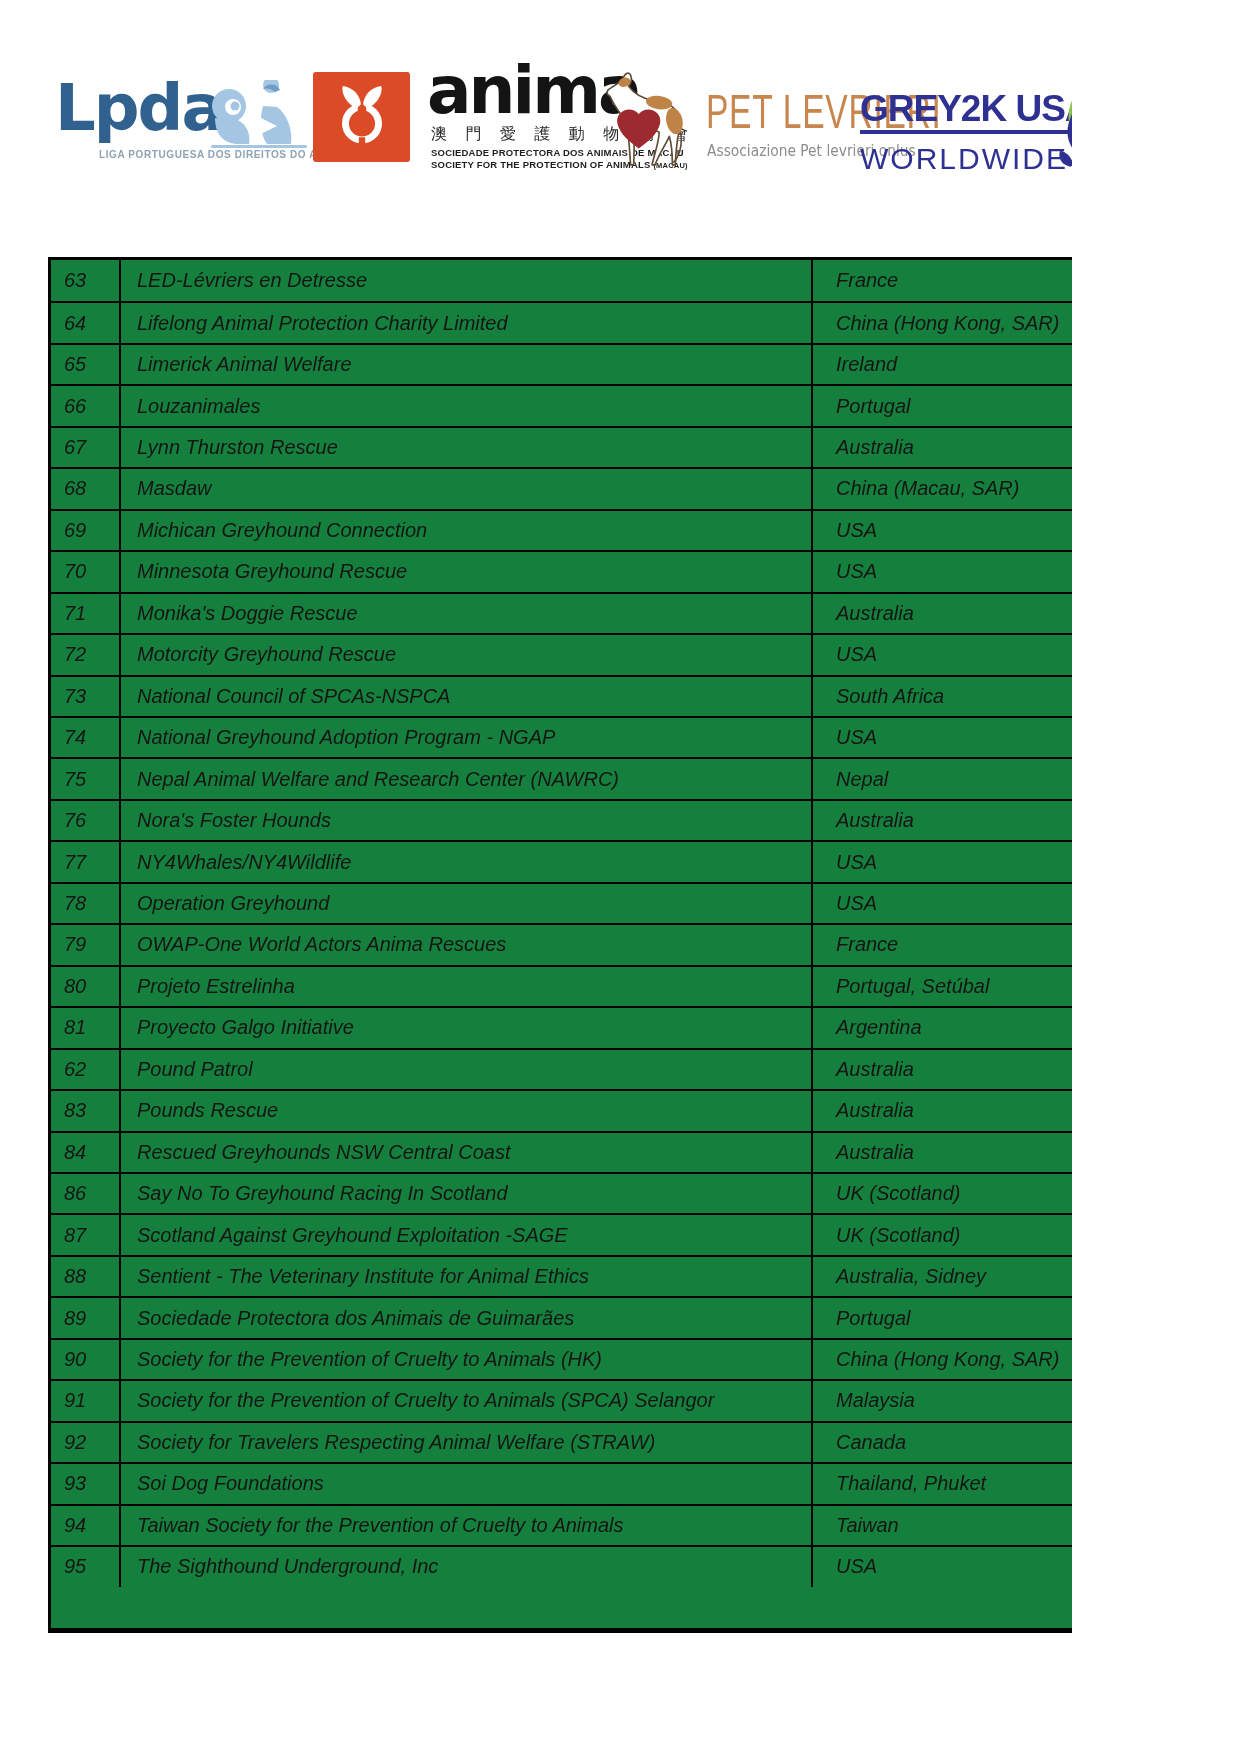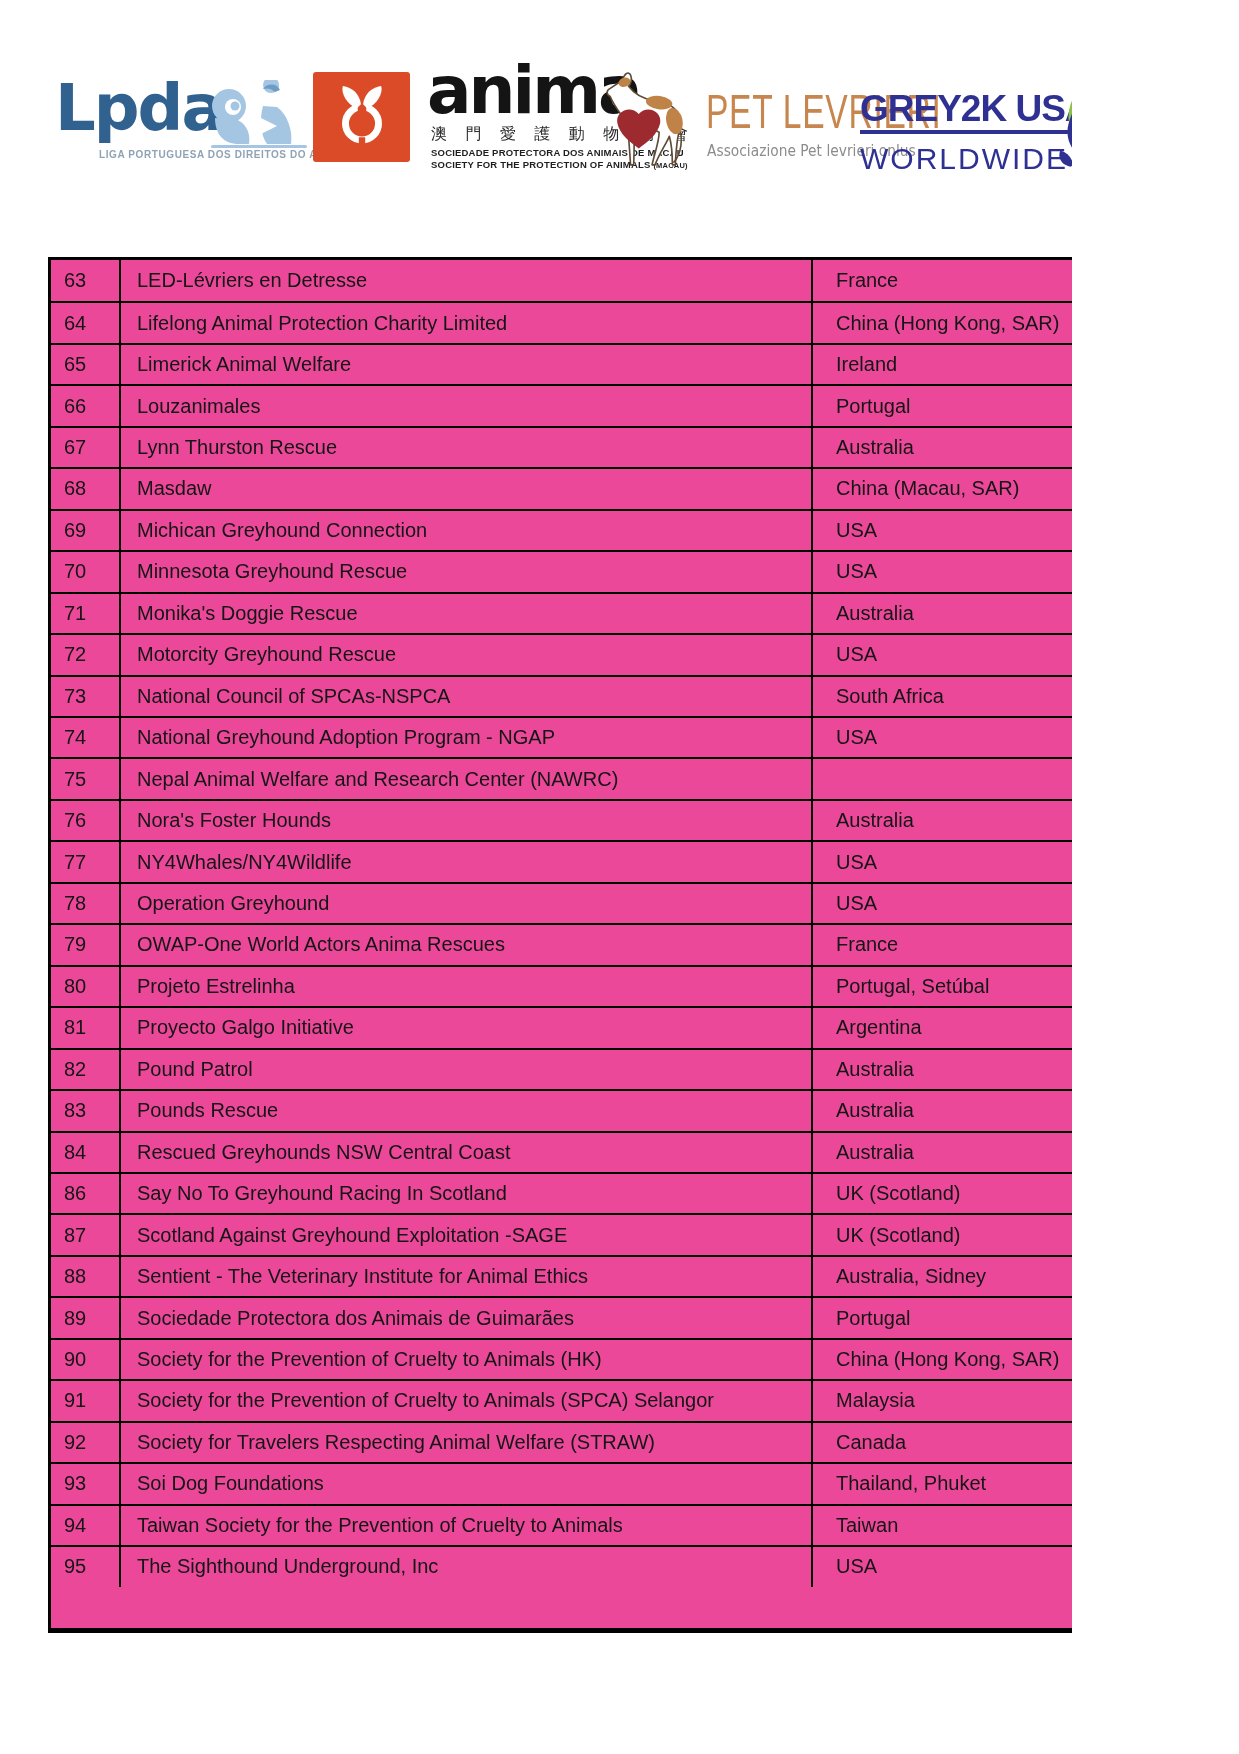--- a/index.html
+++ b/index.html
@@ -62,21 +62,21 @@
   .grey2k-line1{font-size:37px;font-weight:800;letter-spacing:-1px;line-height:1;white-space:nowrap;}
   .grey2k-rule{width:212px;height:4px;background:#2e3192;margin-top:3px;}
   .grey2k-line2{font-size:30px;font-weight:400;letter-spacing:2px;line-height:1;margin-top:10px;white-space:nowrap;}
 
   .globedog-art{position:absolute;left:1040px;top:64px;}
 
   
   .org-table{
     position:absolute;left:48px;top:257px;width:1143px;height:1376px;
     box-sizing:border-box;border:3px solid #000;border-bottom-width:5px;
-    display:grid;grid-template-rows:repeat(33,1fr);background:#ec4899;
+    display:grid;grid-template-rows:repeat(33,1fr);background:#15803d;font-style:italic;
   }
   .t-row{display:grid;grid-template-columns:70px 692px 1fr;border-top:2px solid #000;}
   .t-row:first-child{border-top:none;}
   .cell{display:flex;align-items:center;font-size:20px;color:#151515;overflow:hidden;white-space:nowrap;}
   .c-num{border-right:2px solid #000;padding-left:13px;}
   .c-org{border-right:2px solid #000;padding-left:16px;}
   .c-country{padding-left:23px;}
 </style>
 </head>
 <body>
@@ -215,20 +215,21 @@
 
   <div class="t-row">
     <div class="cell c-num">74</div>
     <div class="cell c-org">National Greyhound Adoption Program - NGAP</div>
     <div class="cell c-country">USA</div>
   </div>
 
   <div class="t-row">
     <div class="cell c-num">75</div>
     <div class="cell c-org">Nepal Animal Welfare and Research Center (NAWRC)</div>
+    <div class="cell c-country">Nepal</div>
   </div>
 
   <div class="t-row">
     <div class="cell c-num">76</div>
     <div class="cell c-org">Nora's Foster Hounds</div>
     <div class="cell c-country">Australia</div>
   </div>
 
   <div class="t-row">
     <div class="cell c-num">77</div>
@@ -254,21 +255,21 @@
     <div class="cell c-country">Portugal, Setúbal</div>
   </div>
 
   <div class="t-row">
     <div class="cell c-num">81</div>
     <div class="cell c-org">Proyecto Galgo Initiative</div>
     <div class="cell c-country">Argentina</div>
   </div>
 
   <div class="t-row">
-    <div class="cell c-num">82</div>
+    <div class="cell c-num">62</div>
     <div class="cell c-org">Pound Patrol</div>
     <div class="cell c-country">Australia</div>
   </div>
 
   <div class="t-row">
     <div class="cell c-num">83</div>
     <div class="cell c-org">Pounds Rescue</div>
     <div class="cell c-country">Australia</div>
   </div>
 

